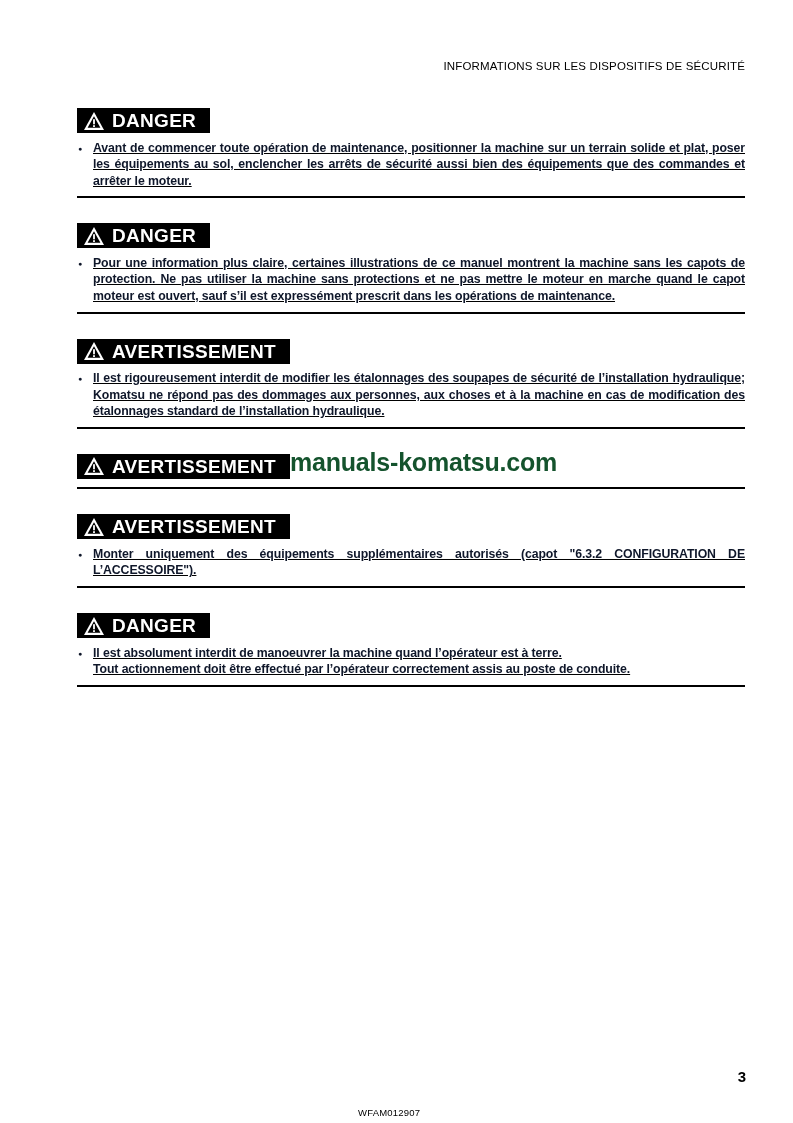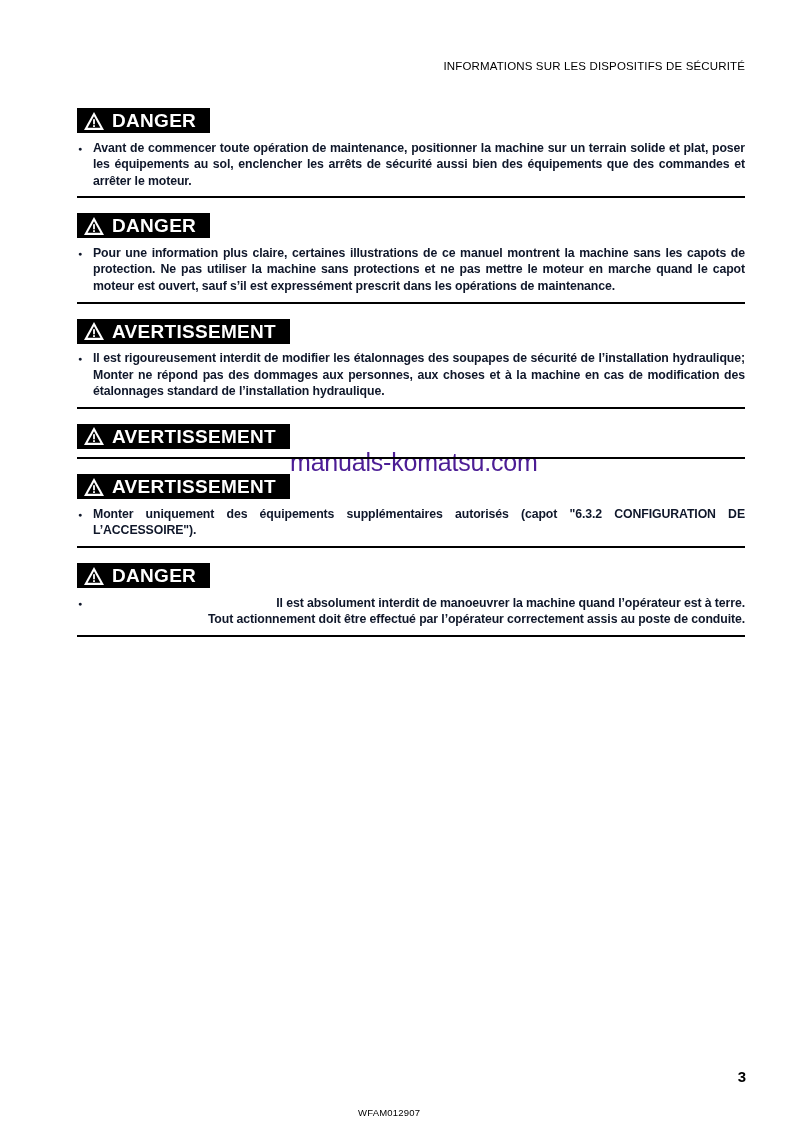--- a/index.html
+++ b/index.html
@@ -35,21 +35,22 @@
   
   .content {
     position: absolute;
     left: 77px;
     top: 108px;
     width: 668px;
   }
 
   .notice {
     position: relative;
-    margin-bottom: 15px;
+    margin-bottom: 25px;
+    text-decoration: underline;
   }
 
   
   .banner {
     display: inline-flex;
     align-items: center;
     background: #000000;
     color: #ffffff;
     height: 25px;
     padding: 0 14px 0 6px;
@@ -92,41 +93,41 @@
     position: absolute;
     left: 1px;
     top: 0;
     font-size: 7px;
     line-height: 17px;
   }
   .notice-body p {
     margin: 0;
   }
   .notice-body p.nojustify {
-    text-align: right;
+    text-align: left;
   }
 
   
   .rule {
     border: 0;
     border-top: 2.2px solid #000;
     margin: 7px 0 0 0;
     width: 100%;
     position: relative;
     z-index: 2;
   }
 
   
   .watermark {
     position: absolute;
     left: 290px;
     top: 448px;
     font-size: 25px;
-    font-weight: 400;
-    color: #4c1d95;
+    font-weight: 700;
+    color: #14532d;
     letter-spacing: -0.2px;
     white-space: nowrap;
     z-index: 1;
     pointer-events: none;
   }
 
   
   .footer-code {
     position: absolute;
     left: 358px;
@@ -185,21 +186,21 @@
           <span>
             <svg class="tri-icon" viewBox="0 0 22 20" aria-hidden="true">
               <polygon points="11,1 21,19 1,19" fill="#ffffff"></polygon>
               <polygon points="11,5.2 17.4,16.8 4.6,16.8" fill="#000000"></polygon>
               <rect x="10.1" y="8.2" width="1.8" height="5.1" fill="#ffffff"></rect>
               <rect x="10.1" y="14.2" width="1.8" height="1.8" fill="#ffffff"></rect>
             </svg>
           </span>
           <span class="banner-label">AVERTISSEMENT</span>
         </div><div class="notice-body">
-          <p>Il est rigoureusement interdit de modifier les étalonnages des soupapes de sécurité de l’installation hydraulique; Monter ne répond pas des dommages aux personnes, aux choses et à la machine en cas de modification des étalonnages standard de l’installation hydraulique.</p>
+          <p>Il est rigoureusement interdit de modifier les étalonnages des soupapes de sécurité de l’installation hydraulique; Komatsu ne répond pas des dommages aux personnes, aux choses et à la machine en cas de modification des étalonnages standard de l’installation hydraulique.</p>
         </div><hr class="rule"></div>
       <div class="notice"><div class="banner">
           <span>
             <svg class="tri-icon" viewBox="0 0 22 20" aria-hidden="true">
               <polygon points="11,1 21,19 1,19" fill="#ffffff"></polygon>
               <polygon points="11,5.2 17.4,16.8 4.6,16.8" fill="#000000"></polygon>
               <rect x="10.1" y="8.2" width="1.8" height="5.1" fill="#ffffff"></rect>
               <rect x="10.1" y="14.2" width="1.8" height="1.8" fill="#ffffff"></rect>
             </svg>
           </span>

